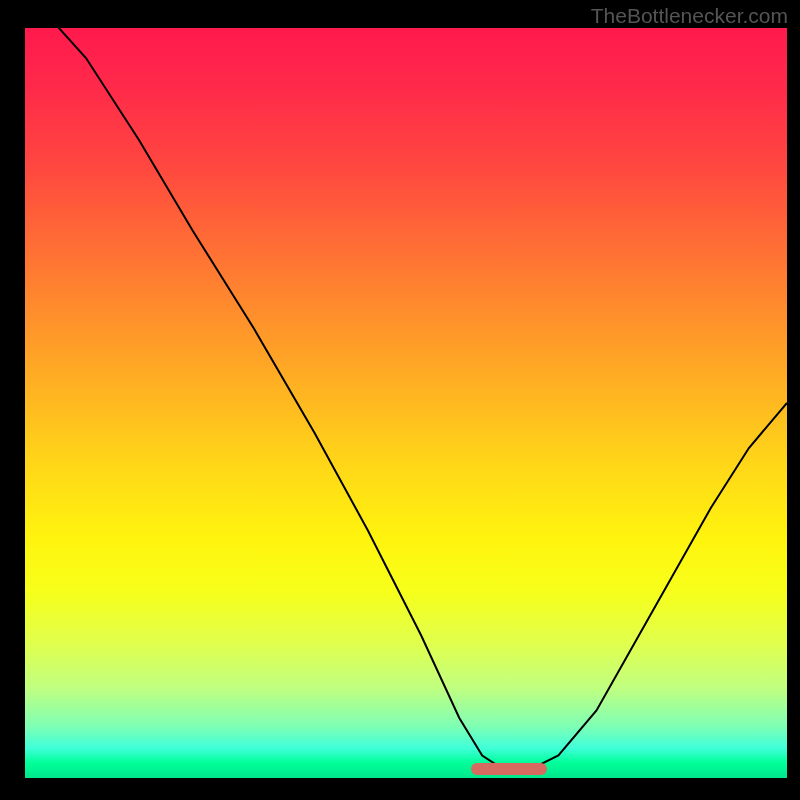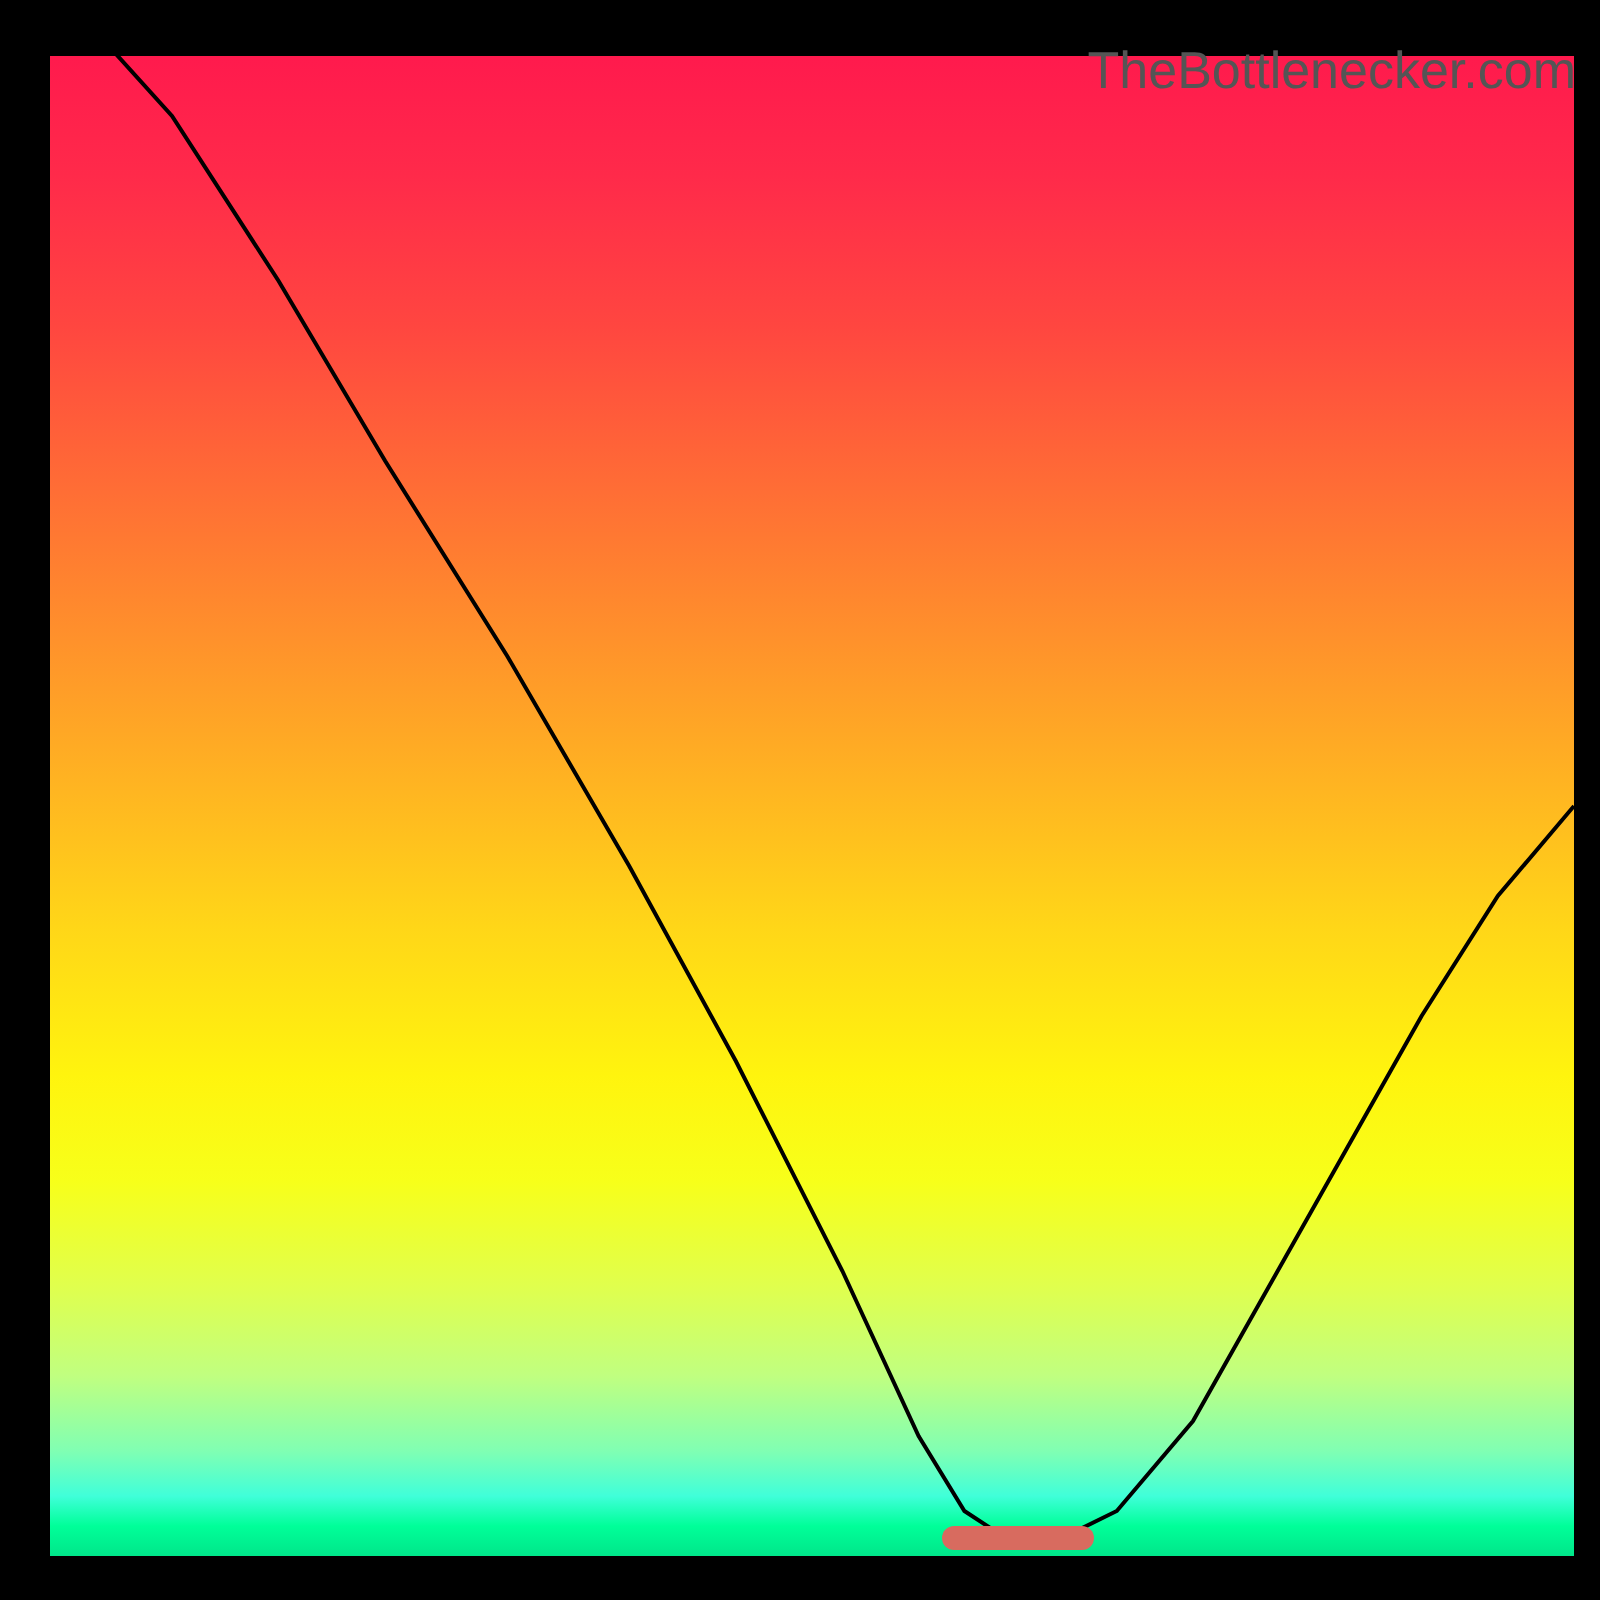--- a/index.html
+++ b/index.html
@@ -6,24 +6,24 @@
   body {
     width: 800px;
     height: 800px;
     background: #000;
     position: relative;
     font-family: Arial, sans-serif;
     overflow: hidden;
   }
   .watermark {
     position: absolute;
-    top: 20px;
+    top: 4px;
     right: 12px;
     color: #555;
-    font-size: 26px;
+    font-size: 21px;
     font-weight: 500;
     z-index: 10;
   }
   .plot-area {
     position: absolute;
     left: 25px;
     top: 28px;
     width: 762px;
     height: 750px;
     background: linear-gradient(to bottom,

